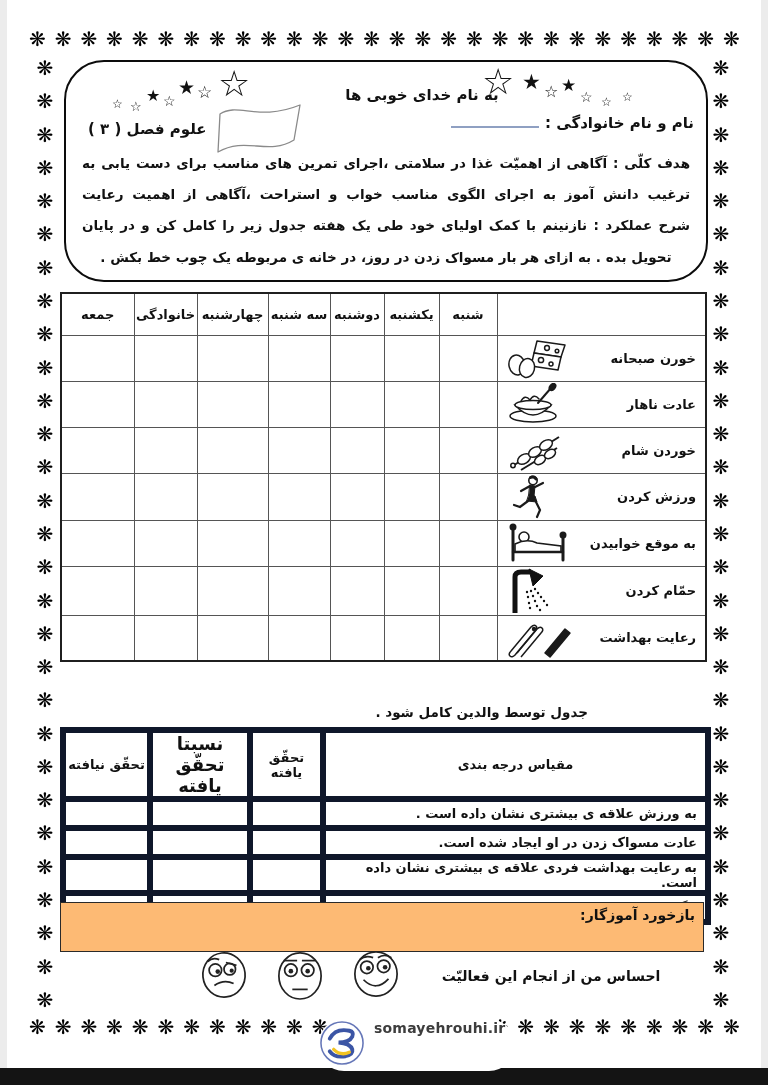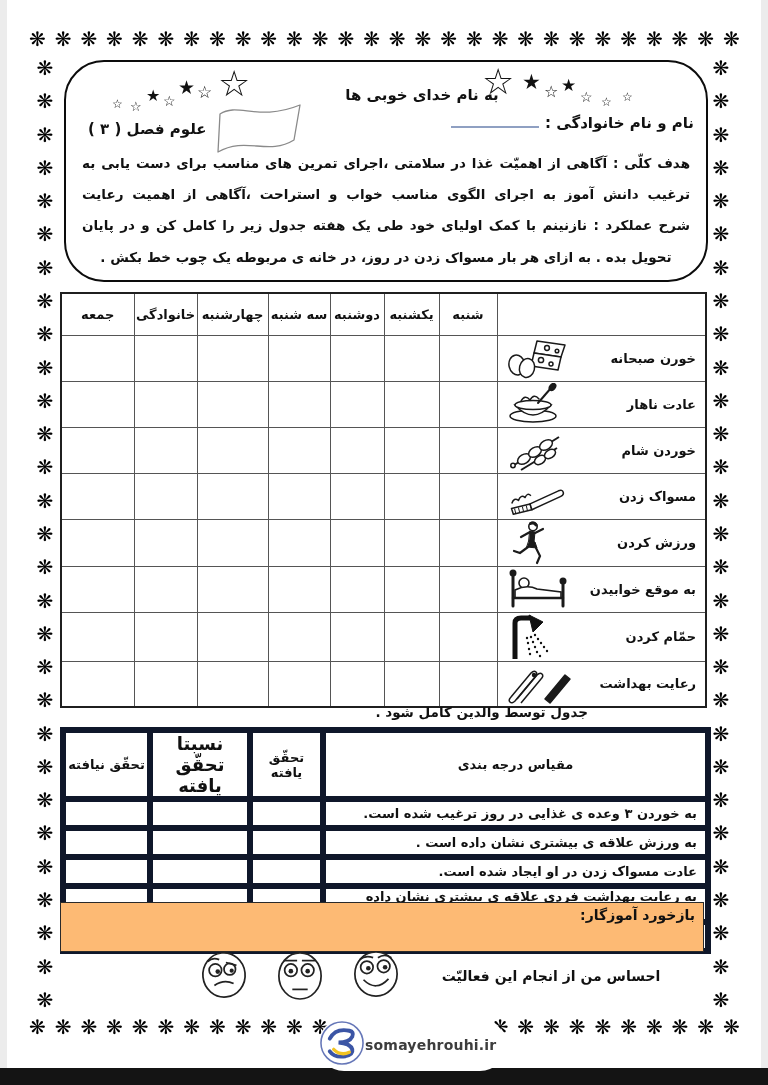--- a/index.html
+++ b/index.html
@@ -50,21 +50,21 @@
   .rt th.narrow{font-size:18px;}
   .rt td.crit{font-weight:bold;font-size:13px;text-align:right;padding-right:8px;vertical-align:middle;}
   .feedback-box{position:absolute;left:60px;top:902px;width:642px;height:48px;
     border:1.5px solid #2a2a2a;background:#fdba74;}
   .feedback-label{position:absolute;right:8px;top:4px;direction:rtl;font-weight:bold;font-size:14px;}
   
   .feel-label{position:absolute;left:400px;top:968px;width:302px;direction:rtl;text-align:center;
     font-weight:bold;font-size:14px;}
   .faces{position:absolute;left:200px;top:948px;width:215px;display:flex;gap:28px;align-items:flex-start;}
   
-  .watermark{position:absolute;left:318px;top:1019px;display:flex;align-items:center;gap:0;
+  .watermark{position:absolute;left:318px;top:1019px;display:flex;gap:9px;
     background:#fff;border-radius:26px;padding:1px 10px 1px 1px;z-index:5;}
   .wm-text{font-size:14px;font-weight:bold;color:#3d3d3d;letter-spacing:.2px;}
   .blackbar{position:absolute;left:0;top:1068px;width:768px;height:17px;background:#141414;}
 </style>
 </head>
 <body>
 
 <div>
   <div class="edge" style="left:0;"></div>
   <div class="edge" style="left:761px;"></div>
@@ -319,44 +319,20 @@
                 <svg width="56" height="42" viewBox="0 0 56 42">
                   <g fill="#fff" stroke="#1a1a1a" stroke-width="1.5">
                     <path d="M4,38 L52,8" stroke-width="2"></path>
                     <circle cx="6" cy="36.5" r="2.2"></circle>
                     <ellipse cx="17" cy="30" rx="7" ry="4.5" transform="rotate(-32 17 30)"></ellipse>
                     <ellipse cx="28" cy="23" rx="7" ry="4.5" transform="rotate(-32 28 23)"></ellipse>
                     <ellipse cx="39" cy="16" rx="7" ry="4.5" transform="rotate(-32 39 16)"></ellipse>
                     <path d="M14,41 L50,19" stroke-width="2"></path>
                     <ellipse cx="33" cy="31" rx="6" ry="4" transform="rotate(-32 33 31)"></ellipse>
                     <ellipse cx="43" cy="25" rx="6" ry="4" transform="rotate(-32 43 25)"></ellipse>
-                  </g>
-                </svg>
-              </span>
-            </div>
-          </td>
-          <td></td>
-          <td></td>
-          <td></td>
-          <td></td>
-          <td></td>
-          <td></td>
-          <td></td>
-        </tr>
-        <tr>
-          <td>
-            <div class="act">
-              <span class="act-label">مسواک زدن</span>
-              <span class="act-icon">
-                <svg width="58" height="40" viewBox="0 0 58 40">
-                  <g fill="#fff" stroke="#1a1a1a" stroke-width="1.5" stroke-linejoin="round" transform="rotate(-8 29 20)">
-                    <path d="M4,24 q3,-6 7,-2 q3,-6 7,-2 q3,-5 6,-1" fill="none"></path>
-                    <path d="M3,29 L22,27 L23,33 L4,35 Z"></path>
-                    <path d="M6,29.5 L6.5,34.5 M10,29 L10.5,34 M14,28.6 L14.5,33.6 M18,28.2 L18.5,33.2" stroke-width="1"></path>
-                    <path d="M22,27 L52,18 Q56,17 56.5,20 Q57,23 53,24 L23,33 Z"></path>
                   </g>
                 </svg>
               </span>
             </div>
           </td>
           <td></td>
           <td></td>
           <td></td>
           <td></td>
           <td></td>
@@ -495,26 +471,20 @@
       </colgroup>
       <thead>
         <tr>
           <th>مقیاس درجه بندی</th>
           <th>تحقّق یافته</th>
           <th class="narrow">نسبتا تحقّق یافته</th>
           <th>تحقّق نیافته</th>
         </tr>
       </thead>
       <tbody>
-        <tr>
-          <td class="crit">به خوردن ۳ وعده ی غذایی در روز ترغیب شده است.</td>
-          <td></td>
-          <td></td>
-          <td></td>
-        </tr>
         <tr>
           <td class="crit">به ورزش علاقه ی بیشتری نشان داده است .</td>
           <td></td>
           <td></td>
           <td></td>
         </tr>
         <tr>
           <td class="crit">عادت مسواک زدن در او ایجاد شده است.</td>
           <td></td>
           <td></td>

